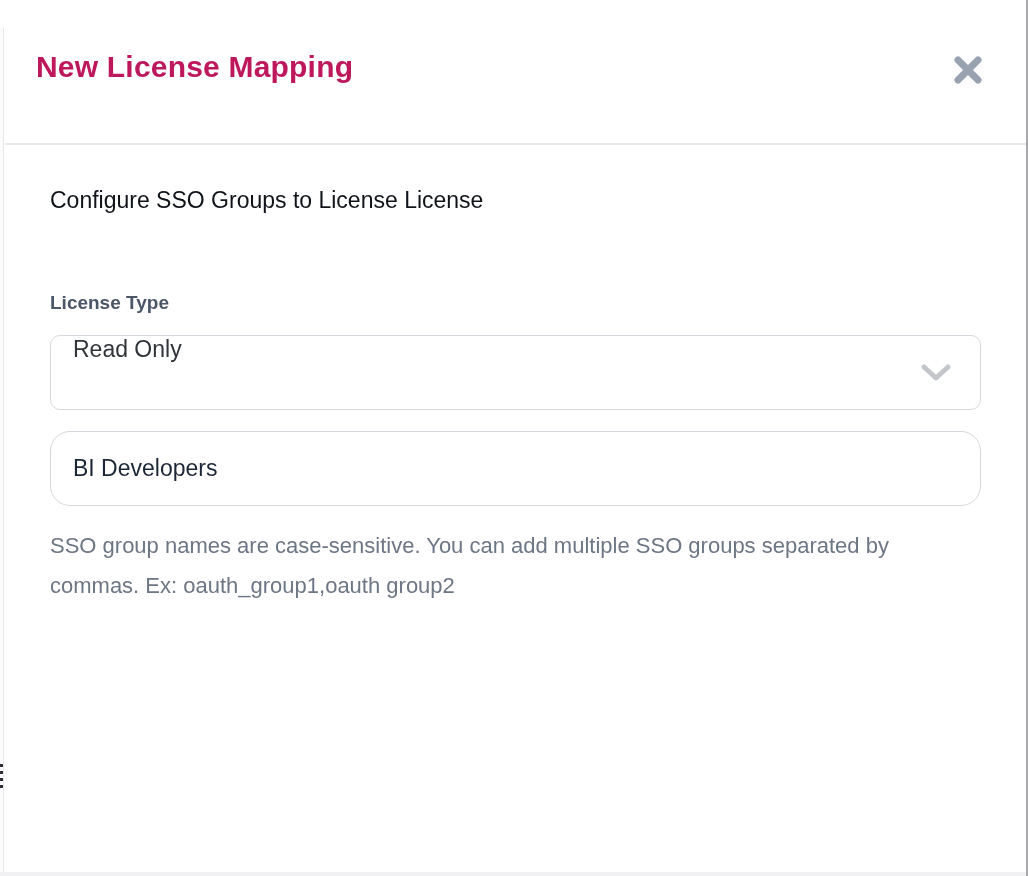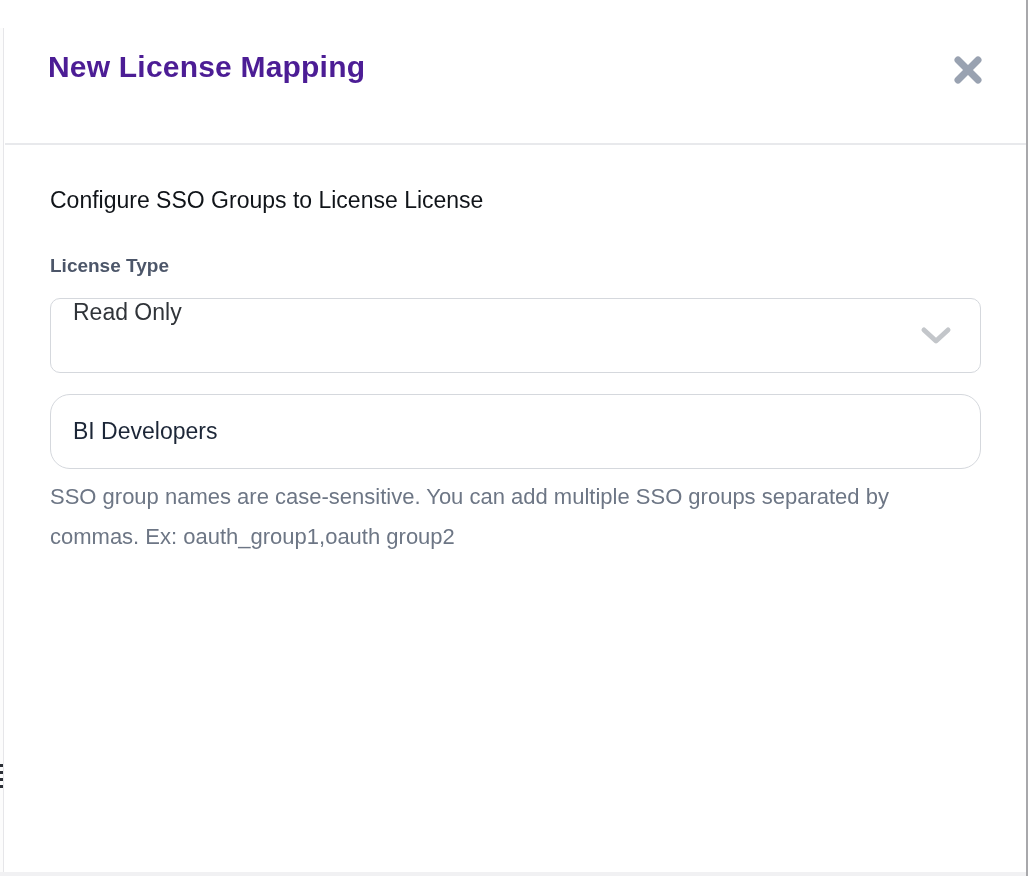--- a/index.html
+++ b/index.html
@@ -43,23 +43,23 @@
     background: #ffffff;
     display: flex; flex-direction: column;
   }
   .modal-header {
     position: relative;
     height: 145px;
     border-bottom: 2px solid #e8e9ec;
     flex: none;
   }
   .modal-title {
-    position: absolute; left: 43px; top: 50px;
+    position: absolute; left: 31px; top: 50px;
     font-size: 30px; font-weight: 700;
-    color: #4c1d95;
+    color: #be185d;
     letter-spacing: 0.2px;
   }
   .close-btn {
     position: absolute; right: 40px; top: 52px;
     width: 36px; height: 36px;
     background: transparent; border: none;
     cursor: pointer;
     display: flex; align-items: center; justify-content: center;
   }
   .close-btn svg { display: block; }
@@ -69,21 +69,21 @@
     flex: 1;
   }
   .section-heading {
     font-size: 23px; font-weight: 400;
     color: #101419;
   }
   .field-label {
     font-size: 19px; font-weight: 700;
     color: #4c5669;
   }
-  .label-license { margin-top: 41px; }
+  .label-license { margin-top: 78px; }
   .label-sso { margin-top: 62px; }
 
   .select-box {
     position: relative;
     margin-top: 21px;
     height: 75px;
     border: 1px solid #d5d8dd;
     border-radius: 10px;
     background: #ffffff;
     display: flex; 
@@ -107,21 +107,21 @@
     border: 1px solid #d5d8dd;
     border-radius: 20px;
     background: #ffffff;
     padding: 0 22px;
     font-family: "Liberation Sans", "DejaVu Sans", sans-serif;
     font-size: 23px; color: #1c2637;
     outline: none;
   }
 
   .help-text {
-    margin-top: 8px;
+    margin-top: 20px;
     max-width: 845px;
     font-size: 22px;
     line-height: 40px;
     color: #6d7685;
   }
 </style>
 </head>
 <body>
 
 <div class="screen">

